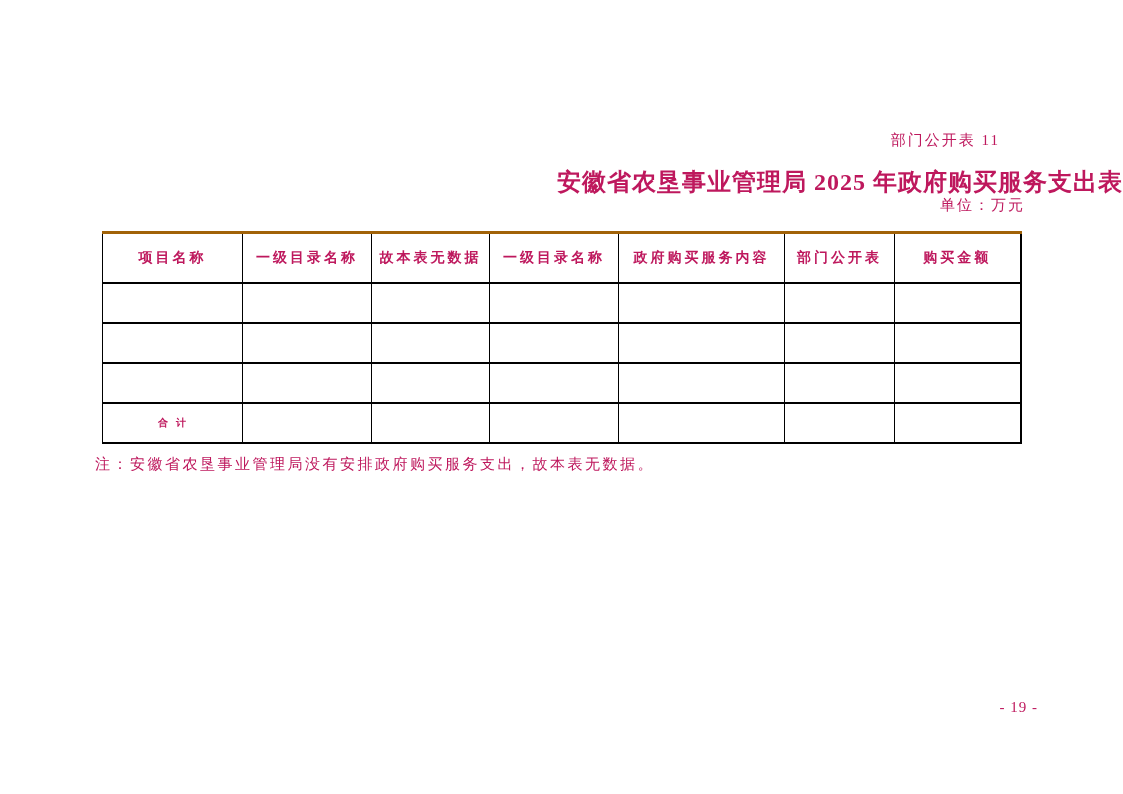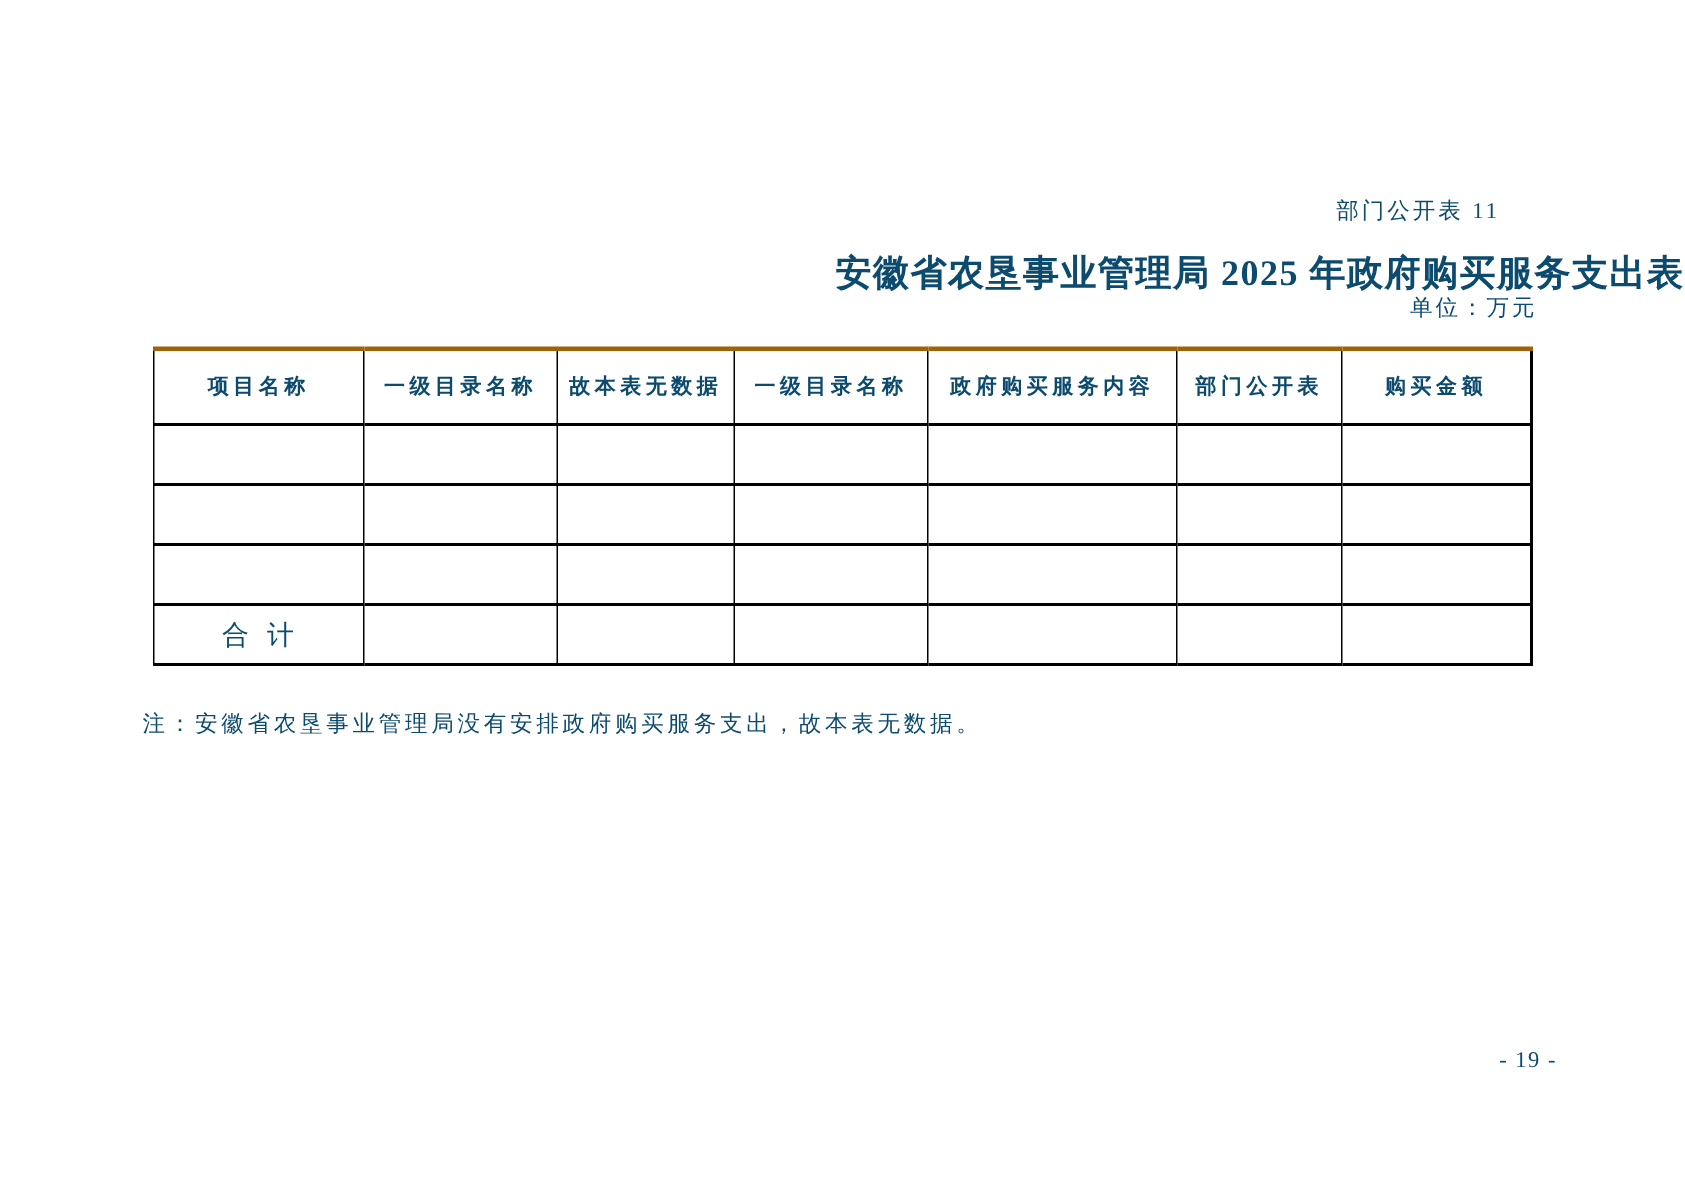--- a/index.html
+++ b/index.html
@@ -2,21 +2,21 @@
 <html><head>
 <meta charset="utf-8">
 <style>
   * { margin: 0; padding: 0; box-sizing: border-box; }
   html, body { background: #ffffff; }
   .page {
     position: relative;
     width: 1123px;
     height: 794px;
     background: #ffffff;
-    color: #0c4a6e;
+    color: #be185d;
     font-family: "Liberation Serif", "DejaVu Serif", serif;
     overflow: hidden;
   }
   .doc-label {
     position: absolute;
     top: 131px;
     right: 123px;
     font-size: 15px;
     letter-spacing: 2px;
     white-space: pre;
@@ -64,34 +64,33 @@
   table.main-table td:last-child { border-right: 2px solid #000; }
   table.main-table thead th {
     border-top: 3px solid #a16207;
     height: 50px;
     font-size: 14px;
     font-weight: bold;
     letter-spacing: 3px;
   }
   table.main-table td { height: 40px; }
   table.main-table .total-label {
-    font-size: 18px;
-    font-weight: normal;
+    font-size: 10px;
+    font-weight: bold;
     white-space: pre;
     letter-spacing: 1px;
     text-align: center;
   }
   .note {
     position: absolute;
     top: 455px;
     left: 95px;
     font-size: 15px;
     letter-spacing: 2.5px;
     white-space: pre;
-    margin-top: 18px;
   }
   .page-number {
     position: absolute;
     top: 699px;
     right: 85px;
     font-size: 15px;
     letter-spacing: 1px;
     white-space: pre;
   }
 </style>

